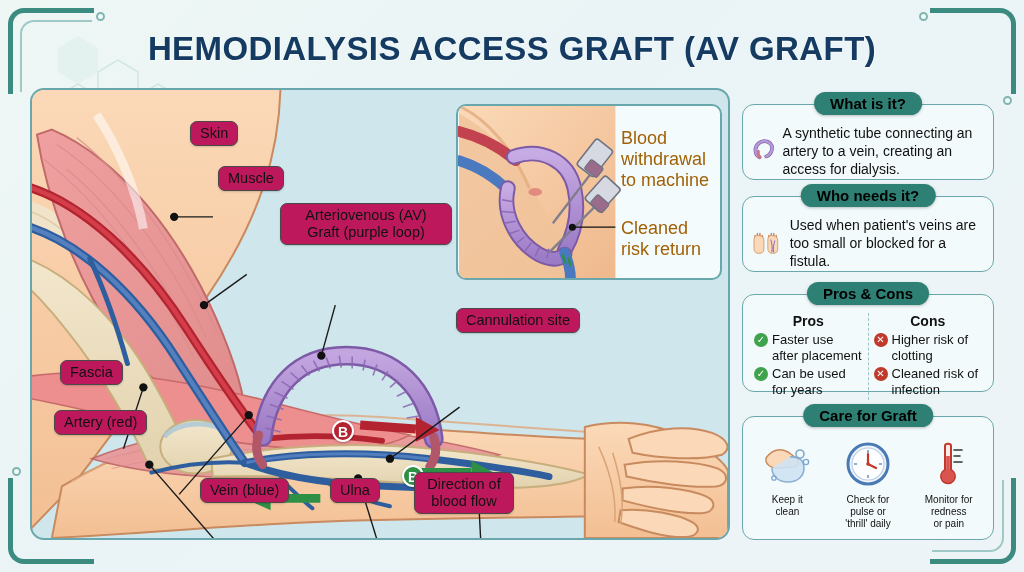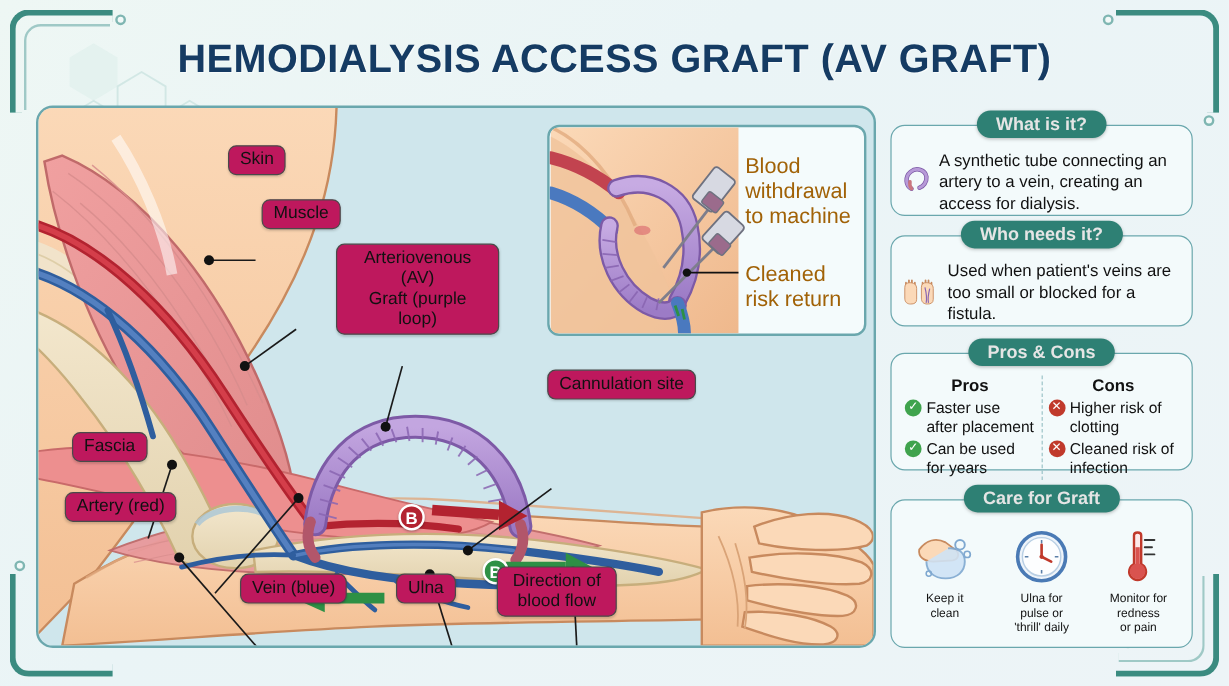--- a/index.html
+++ b/index.html
@@ -68,21 +68,21 @@
     position:absolute; font-size:18px; color:#a16207; line-height:1.18;
   }
 
   
   .card {
     position:absolute; left:742px; width:252px;
     background:#f3fafb; border:1.6px solid #6aa7ad; border-radius:12px;
   }
   .pill {
     position:absolute; left:50%; transform:translateX(-50%); top:-13px;
-    background:#2e8074; color:#e5e5e5; font-size:15px; font-weight:bold;
+    background:#2e8074; color:#000000; font-size:15px; font-weight:bold;
     padding:3px 16px; border-radius:13px; white-space:nowrap;
     box-shadow:0 1px 3px rgba(0,0,0,.25);
   }
   .card-body { padding:20px 10px 8px 10px; display:flex; gap:8px; align-items:flex-start; }
   .card-text { font-size:14px; color:#111; line-height:1.28; }
 
   
   .pc-grid { display:flex; padding:18px 6px 6px 6px; }
   .pc-col { flex:1; padding:0 5px; }
   .pc-col.right { border-left:1.5px dashed #9bc3c8; }
@@ -300,21 +300,21 @@
       </svg>
     </div>
 
     <div class="bbadge red" style="left:300px; top:330px;">B</div>
     <div class="bbadge green" style="left:370px; top:375px;">B</div>
 
     <div class="lbl" style="left:158px; top:31px;">Skin</div>
 
     <div class="lbl" style="left:186px; top:76px;">Muscle</div>
 
-    <div class="lbl two" style="left:248px; top:113px; width:136px;">
+    <div class="lbl two" style="left:248px; top:113px; width:172px;">
       <span>Arteriovenous (AV)</span><br>
       <span>Graft (purple loop)</span>
     </div>
 
     <div class="lbl" style="left:28px; top:270px;">Fascia</div>
 
     <div class="lbl" style="left:22px; top:320px;">Artery (red)</div>
 
     <div class="lbl" style="left:168px; top:388px;">Vein (blue)</div>
 
@@ -486,21 +486,21 @@
               <line x1="23" y1="9" x2="23" y2="12"></line>
                 <line x1="23" y1="34" x2="23" y2="37"></line>
               <line x1="9" y1="23" x2="12" y2="23"></line>
                 <line x1="34" y1="23" x2="37" y2="23"></line>
             </g>
             <line x1="23" y1="23" x2="23" y2="13" stroke="#c0392b" stroke-width="2.2" stroke-linecap="round"></line>
             <line x1="23" y1="23" x2="31" y2="27" stroke="#c0392b" stroke-width="2.2" stroke-linecap="round"></line>
             <circle cx="23" cy="23" r="1.8" fill="#c0392b"></circle>
           </svg>
         </div>
-        <span>Ulna for</span><br>
+        <span>Check for</span><br>
         <span>pulse or</span><br>
         <span>'thrill' daily</span>
       </div>
 
       <div class="care-item">
         <div class="care-icon">
           <svg width="34" height="48" viewBox="0 0 34 48">
             <path d="M13,6 C13,3 19,3 19,6 L19,30 A7,7 0 1 1 13,30 Z" fill="#fdeaea" stroke="#c0392b" stroke-width="2"></path>
             <circle cx="16" cy="36" r="6.5" fill="#d9534f"></circle>
             <rect x="14.2" y="16" width="3.6" height="18" fill="#d9534f"></rect>

